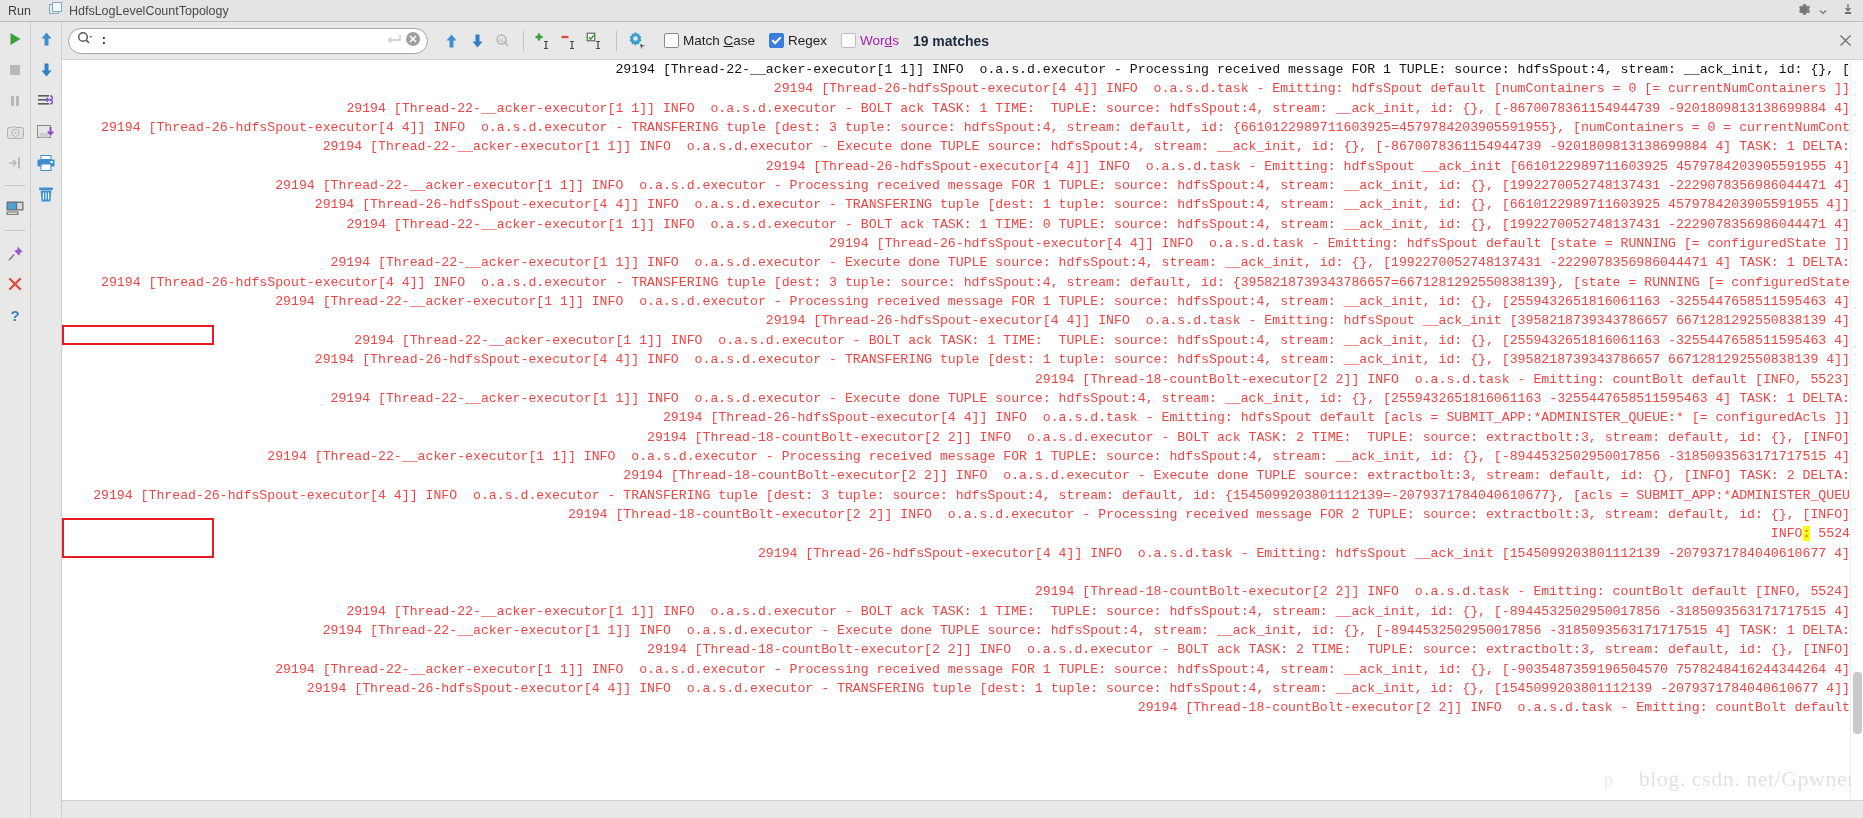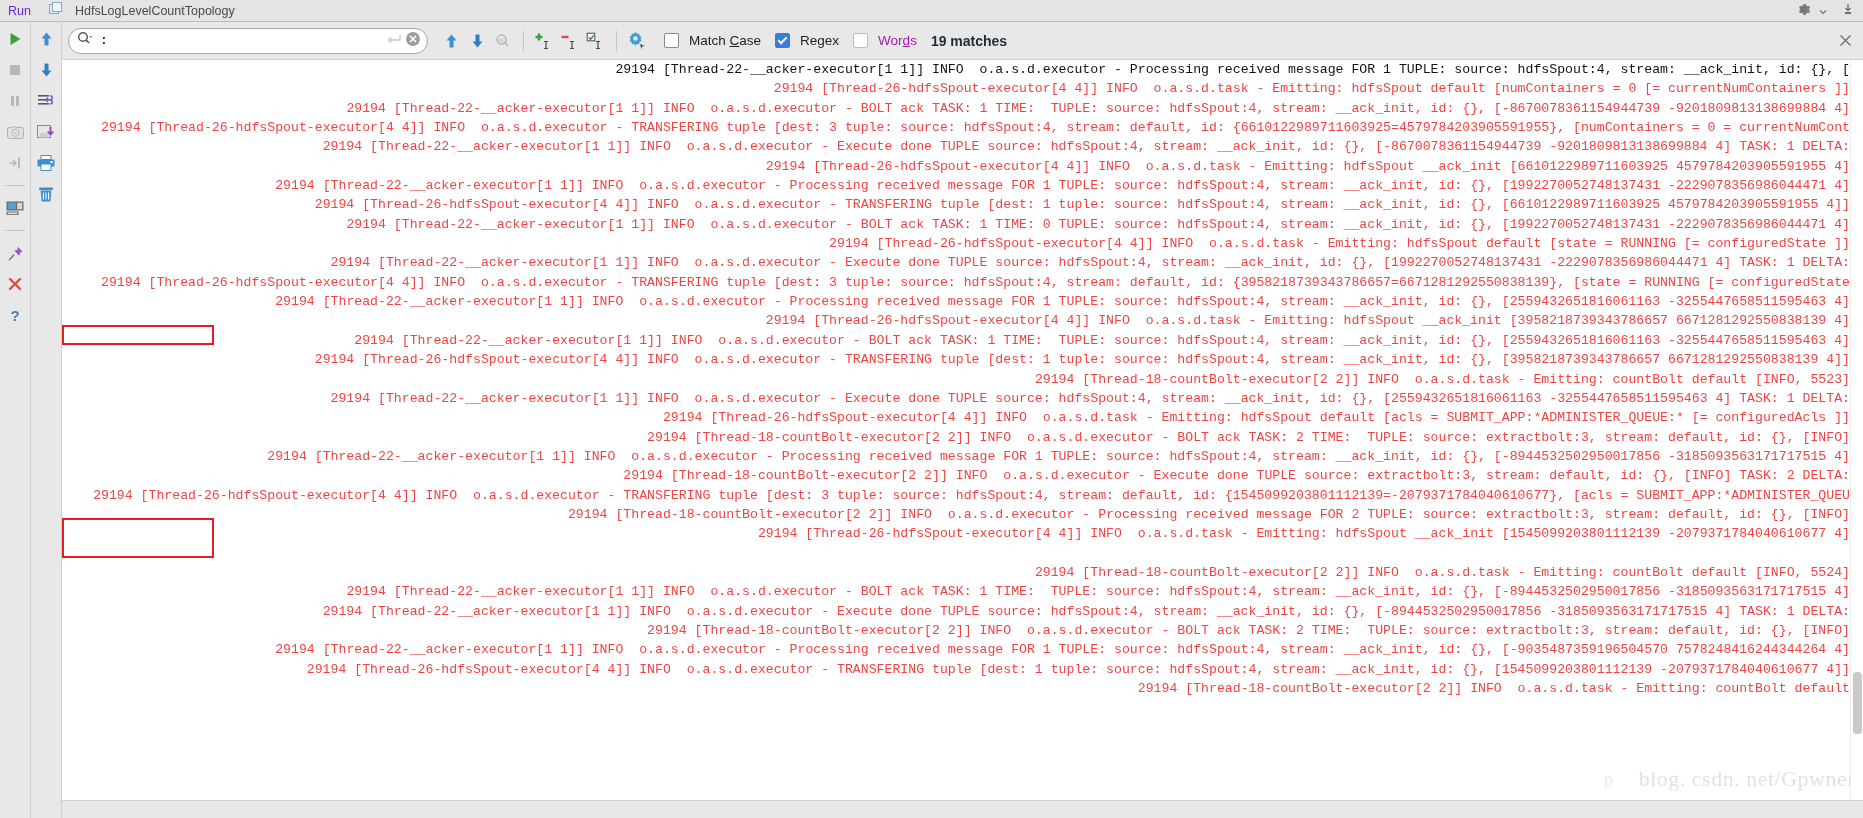--- a/index.html
+++ b/index.html
@@ -21,25 +21,25 @@
   .titlebar {
     height: 22px;
     background: #e4e4e4;
     border-bottom: 1px solid #bcbcbc;
     display: flex; align-items: center;
     padding-left: 8px;
     flex: none;
     position: relative;
   }
   .titlebar .tb-label {
-    font-size: 12.5px; color: #6d28d9;
+    font-size: 12.5px; color: #404040;
     margin-right: 12px;
   }
   .tab-chip {
-    display: flex; align-items: center; gap: 12px;
+    display: flex; align-items: center; gap: 6px;
     padding: 0 6px; height: 20px;
   }
   .tab-chip .tab-text {
     font-size: 12.5px; color: #4a4a4a;
   }
   .titlebar-right {
     position: absolute; right: 4px; top: 0;
     height: 22px; display: flex; align-items: center; gap: 8px;
   }
 
@@ -89,21 +89,21 @@
     background: transparent;
     padding: 0 4px;
   }
   .search-box .enter-ico { flex: none; margin-right: 4px; opacity: .55; }
   .search-box .clear-ico { flex: none; }
 
   .tb-icon { width: 26px; height: 26px; display: flex; align-items: center; justify-content: center; }
   .tb-sep { width: 1px; height: 20px; background: #c3c3c3; margin: 0 7px; }
 
   .chk-wrap {
-    display: flex; align-items: center; gap: 10px;
+    display: flex; align-items: center; gap: 4px;
     margin-left: 14px;
     font-size: 13.5px; color: #1f1f1f;
   }
   .chk-wrap.disabled { color: #a21caf; }
   .chk {
     width: 15px; height: 15px; border-radius: 2px;
     border: 1px solid #8a8a8a; background: #fff;
     display: flex; align-items: center; justify-content: center; flex: none;
   }
   .chk.on { background: #3b7ddd; border-color: #3b7ddd; }
@@ -449,20 +449,21 @@
             <div class="line">29194 [Thread-22-__acker-executor[1 1]] INFO  o.a.s.d.executor - BOLT ack TASK: 1 TIME:  TUPLE: source: hdfsSpout:4, stream: __ack_init, id: {}, [2559432651816061163 -3255447658511595463 4]</div>
             <div class="line">29194 [Thread-26-hdfsSpout-executor[4 4]] INFO  o.a.s.d.executor - TRANSFERING tuple [dest: 1 tuple: source: hdfsSpout:4, stream: __ack_init, id: {}, [3958218739343786657 6671281292550838139 4]]</div>
             <div class="line">29194 [Thread-18-countBolt-executor[2 2]] INFO  o.a.s.d.task - Emitting: countBolt default [INFO, 5523]</div>
             <div class="line">29194 [Thread-22-__acker-executor[1 1]] INFO  o.a.s.d.executor - Execute done TUPLE source: hdfsSpout:4, stream: __ack_init, id: {}, [2559432651816061163 -3255447658511595463 4] TASK: 1 DELTA:</div>
             <div class="line">29194 [Thread-26-hdfsSpout-executor[4 4]] INFO  o.a.s.d.task - Emitting: hdfsSpout default [acls = SUBMIT_APP:*ADMINISTER_QUEUE:* [= configuredAcls ]]</div>
             <div class="line">29194 [Thread-18-countBolt-executor[2 2]] INFO  o.a.s.d.executor - BOLT ack TASK: 2 TIME:  TUPLE: source: extractbolt:3, stream: default, id: {}, [INFO]</div>
             <div class="line">29194 [Thread-22-__acker-executor[1 1]] INFO  o.a.s.d.executor - Processing received message FOR 1 TUPLE: source: hdfsSpout:4, stream: __ack_init, id: {}, [-8944532502950017856 -3185093563171717515 4]</div>
             <div class="line">29194 [Thread-18-countBolt-executor[2 2]] INFO  o.a.s.d.executor - Execute done TUPLE source: extractbolt:3, stream: default, id: {}, [INFO] TASK: 2 DELTA:</div>
             <div class="line">29194 [Thread-26-hdfsSpout-executor[4 4]] INFO  o.a.s.d.executor - TRANSFERING tuple [dest: 3 tuple: source: hdfsSpout:4, stream: default, id: {1545099203801112139=-2079371784040610677}, [acls = SUBMIT_APP:*ADMINISTER_QUEU</div>
             <div class="line">29194 [Thread-18-countBolt-executor[2 2]] INFO  o.a.s.d.executor - Processing received message FOR 2 TUPLE: source: extractbolt:3, stream: default, id: {}, [INFO]</div>
+            <div class="line"><span>INFO</span><span class="hl-yellow">:</span><span> 5524</span></div>
             <div class="line">29194 [Thread-26-hdfsSpout-executor[4 4]] INFO  o.a.s.d.task - Emitting: hdfsSpout __ack_init [1545099203801112139 -2079371784040610677 4]</div>
             <div class="line"> </div>
             <div class="line">29194 [Thread-18-countBolt-executor[2 2]] INFO  o.a.s.d.task - Emitting: countBolt default [INFO, 5524]</div>
             <div class="line">29194 [Thread-22-__acker-executor[1 1]] INFO  o.a.s.d.executor - BOLT ack TASK: 1 TIME:  TUPLE: source: hdfsSpout:4, stream: __ack_init, id: {}, [-8944532502950017856 -3185093563171717515 4]</div>
             <div class="line">29194 [Thread-22-__acker-executor[1 1]] INFO  o.a.s.d.executor - Execute done TUPLE source: hdfsSpout:4, stream: __ack_init, id: {}, [-8944532502950017856 -3185093563171717515 4] TASK: 1 DELTA:</div>
             <div class="line">29194 [Thread-18-countBolt-executor[2 2]] INFO  o.a.s.d.executor - BOLT ack TASK: 2 TIME:  TUPLE: source: extractbolt:3, stream: default, id: {}, [INFO]</div>
             <div class="line">29194 [Thread-22-__acker-executor[1 1]] INFO  o.a.s.d.executor - Processing received message FOR 1 TUPLE: source: hdfsSpout:4, stream: __ack_init, id: {}, [-9035487359196504570 7578248416244344264 4]</div>
             <div class="line">29194 [Thread-26-hdfsSpout-executor[4 4]] INFO  o.a.s.d.executor - TRANSFERING tuple [dest: 1 tuple: source: hdfsSpout:4, stream: __ack_init, id: {}, [1545099203801112139 -2079371784040610677 4]]</div>
             <div class="line">29194 [Thread-18-countBolt-executor[2 2]] INFO  o.a.s.d.task - Emitting: countBolt default</div>
             <div class="boxed" style="left: 0px; top: 264.9px; width: 152px; height: 20px; border-color: rgb(232, 27, 35);"></div>

